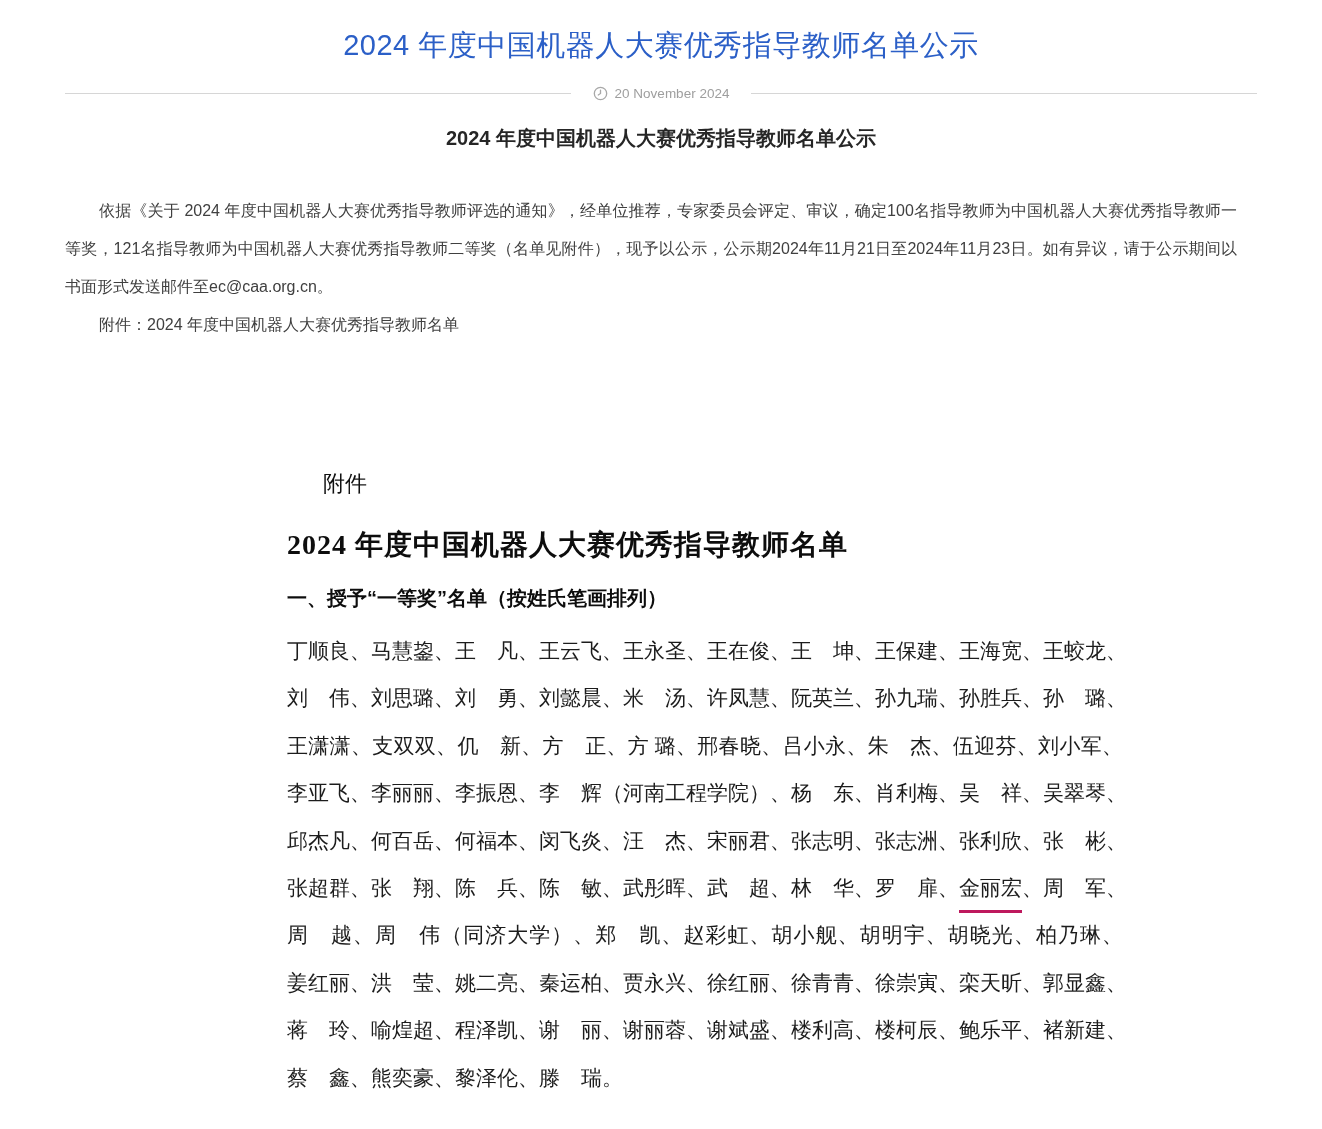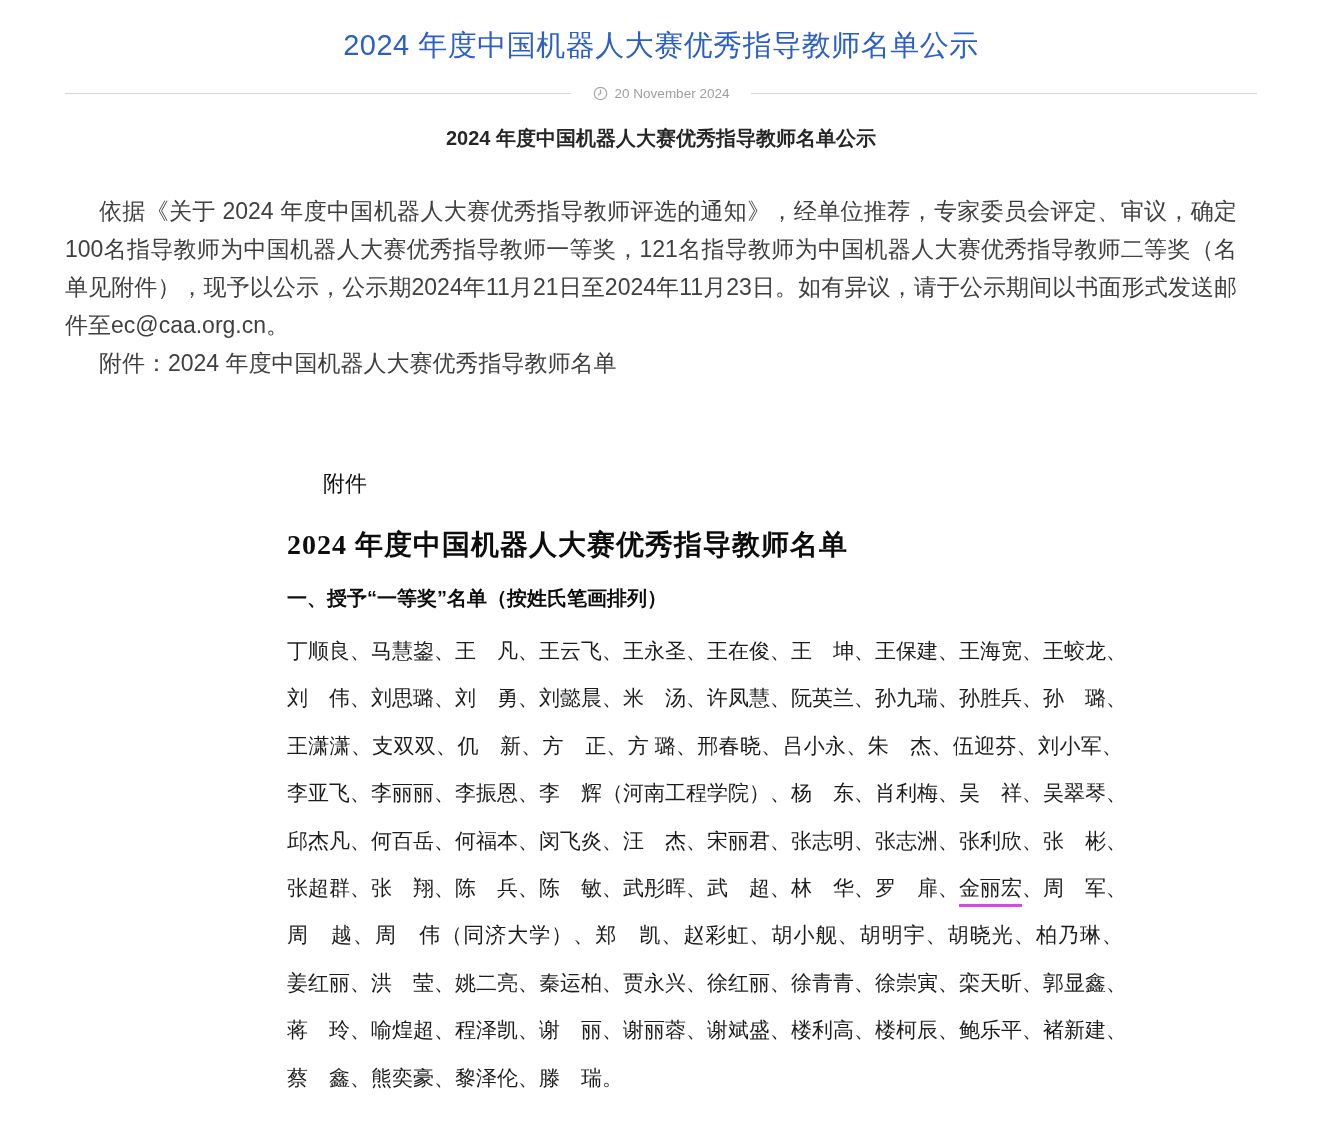--- a/index.html
+++ b/index.html
@@ -48,21 +48,21 @@
     margin-top: 24px;
     text-align: center;
     font-size: 20px;
     font-weight: 700;
     color: #262626;
   }
 
   .body-text {
     margin: 40px 85px 0 65px;
     color: #404040;
-    font-size: 23px;
+    font-size: 16px;
     line-height: 38px;
   }
   .para {
     text-indent: 34px;
     text-align: justify;
   }
   .attach-line {
     text-indent: 34px;
   }
 
@@ -103,22 +103,22 @@
     line-height: 47.4px;
     text-align: justify;
     text-align-last: justify;
     white-space: nowrap;
   }
   .name-row.last {
     text-align-last: left;
     white-space: normal;
   }
   .red-underline {
-    border-bottom: 3px solid #d946ef;
-    padding-bottom: 4px;
+    border-bottom: 3px solid #be185d;
+    padding-bottom: 10px;
   }
 </style>
 </head>
 <body>
 
 <div class="page">
 
   <h1 class="post-title">2024 年度中国机器人大赛优秀指导教师名单公示</h1>
 
   <div class="date-row">

